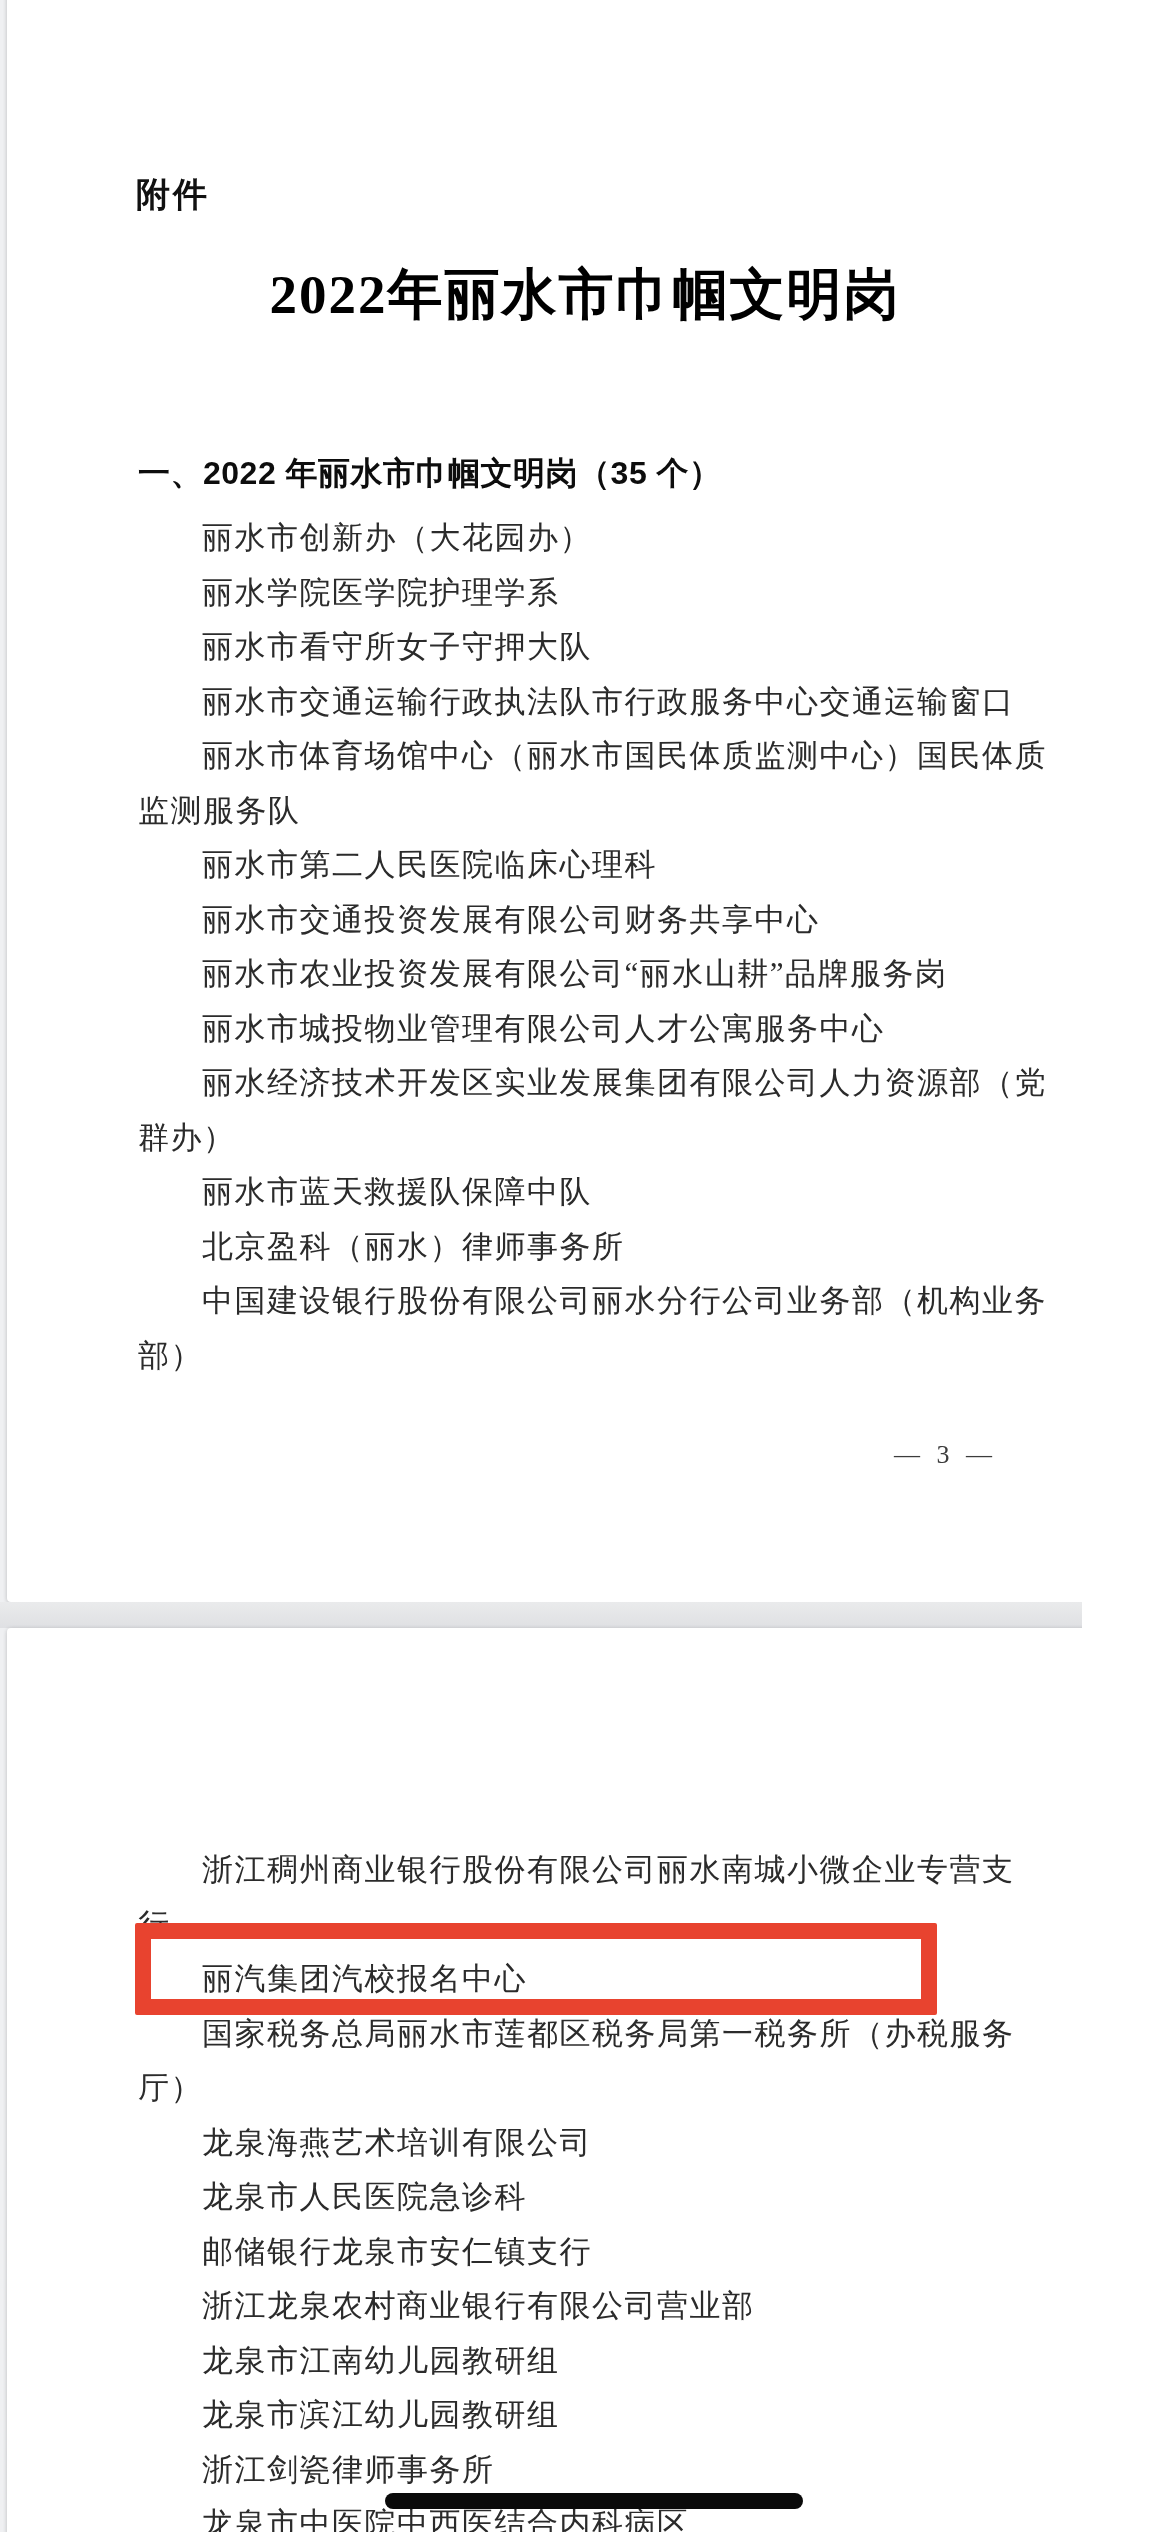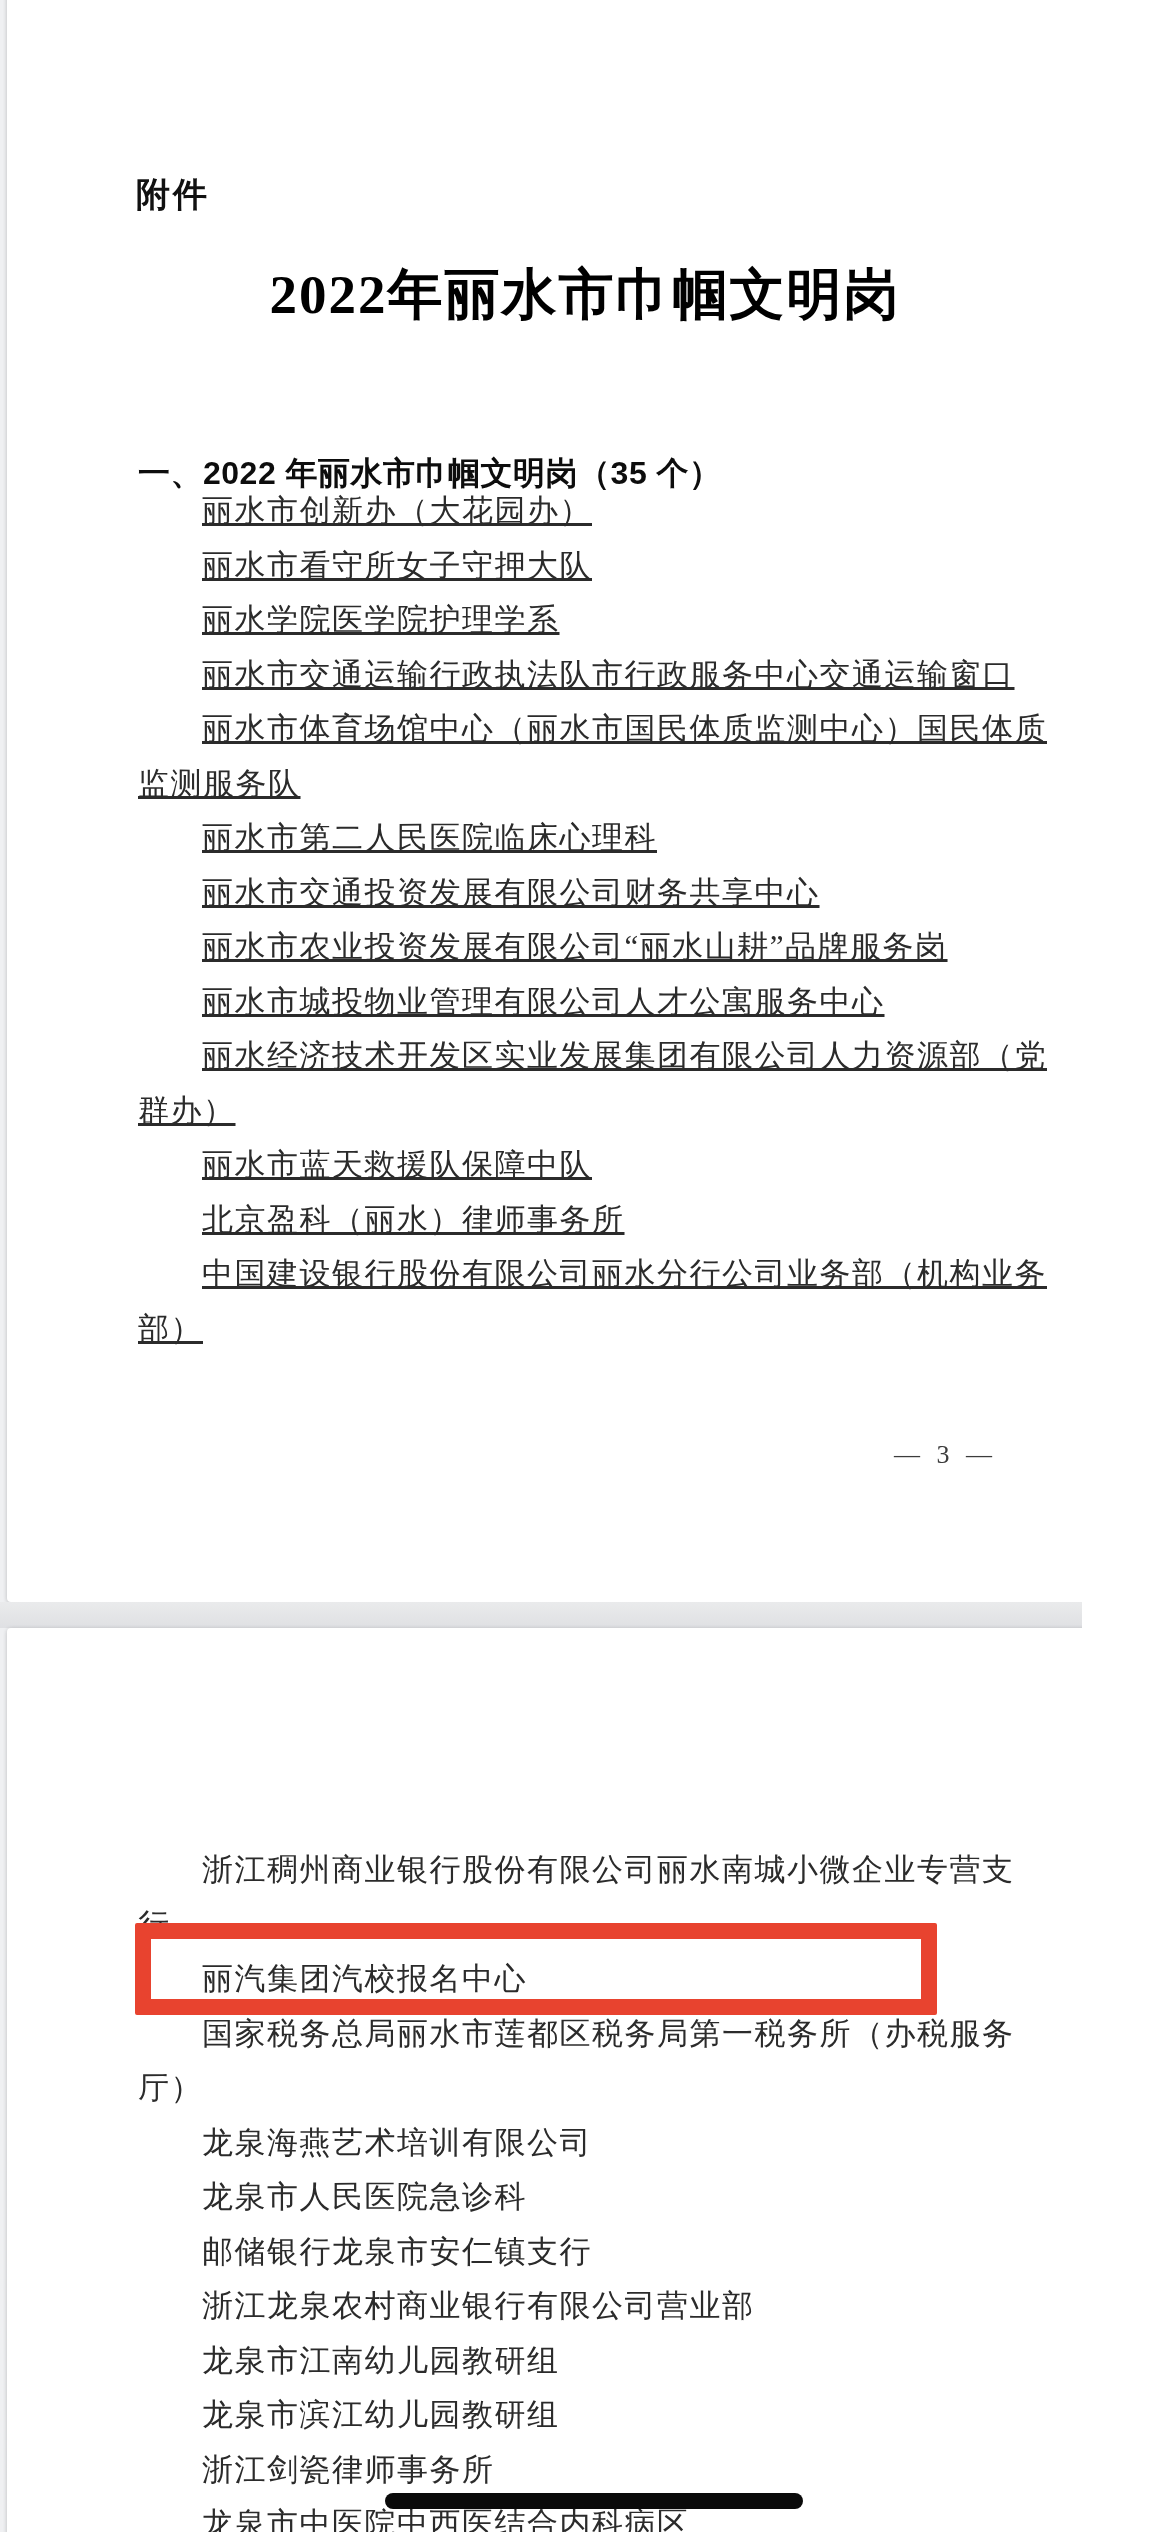--- a/index.html
+++ b/index.html
@@ -50,21 +50,21 @@
     font-size:32px;color:#0d0d0d;
     letter-spacing:0.5px;
   }
   .body-list{
     position:absolute;
     left:131px;width:902px;
     font-size:31px;line-height:54.5px;
     color:#2b2b2b;
     letter-spacing:1.5px;
   }
-  .page1 .body-list{top:504px;text-decoration:underline;}
+  .page1 .body-list{top:531px;}
   .page2 .body-list{top:215px;}
   .line{white-space:nowrap;}
   .line.indent{padding-left:64px;}
   .pageno{
     position:absolute;
     right:166px;top:1460px;
     font-size:26px;color:#3c3c3c;
     letter-spacing:5px;
   }
   .highlight-box{
@@ -94,22 +94,22 @@
     <div class="attachment">附件</div>
 
     <div class="title">
       <div>2022年丽水市巾帼文明岗</div>
     </div>
 
     <div class="section">一、2022 年丽水市巾帼文明岗（35 个）</div>
 
     <div class="body-list">
         <div class="line indent">丽水市创新办（大花园办）</div>
+        <div class="line indent">丽水学院医学院护理学系</div>
         <div class="line indent">丽水市看守所女子守押大队</div>
-        <div class="line indent">丽水学院医学院护理学系</div>
         <div class="line indent">丽水市交通运输行政执法队市行政服务中心交通运输窗口</div>
         <div class="line indent">丽水市体育场馆中心（丽水市国民体质监测中心）国民体质</div>
         <div class="line">监测服务队</div>
         <div class="line indent">丽水市第二人民医院临床心理科</div>
         <div class="line indent">丽水市交通投资发展有限公司财务共享中心</div>
         <div class="line indent">丽水市农业投资发展有限公司“丽水山耕”品牌服务岗</div>
         <div class="line indent">丽水市城投物业管理有限公司人才公寓服务中心</div>
         <div class="line indent">丽水经济技术开发区实业发展集团有限公司人力资源部（党</div>
         <div class="line">群办）</div>
         <div class="line indent">丽水市蓝天救援队保障中队</div>

